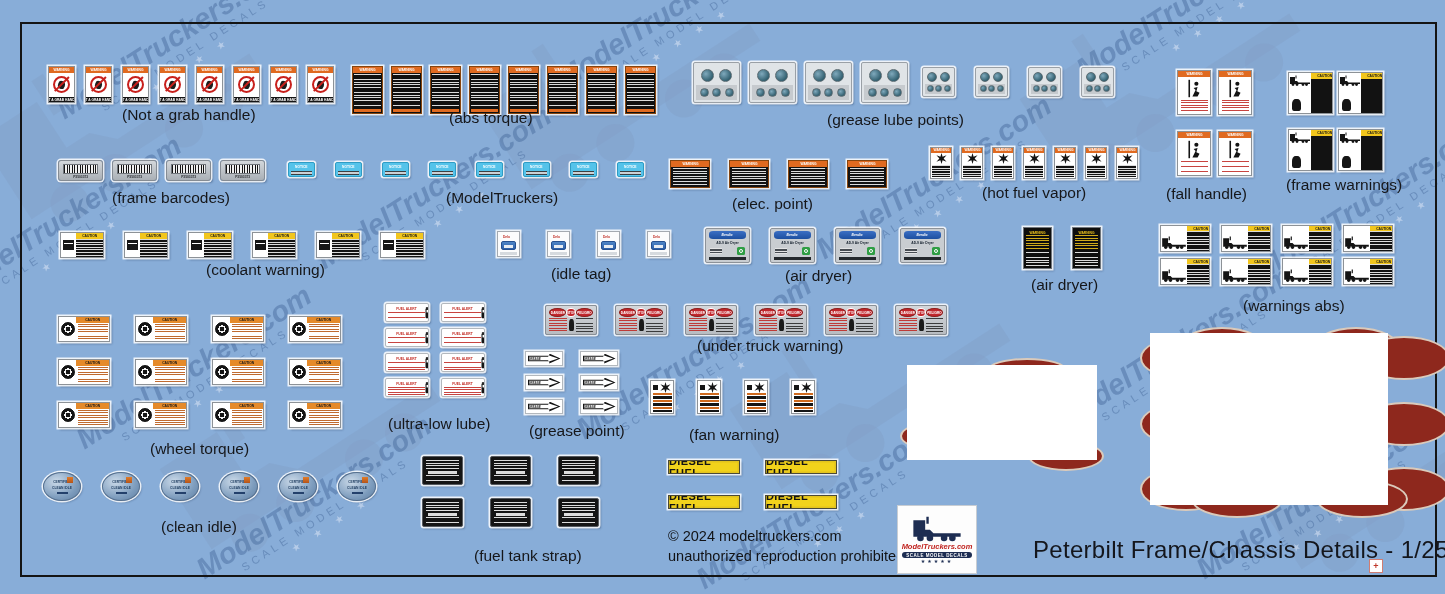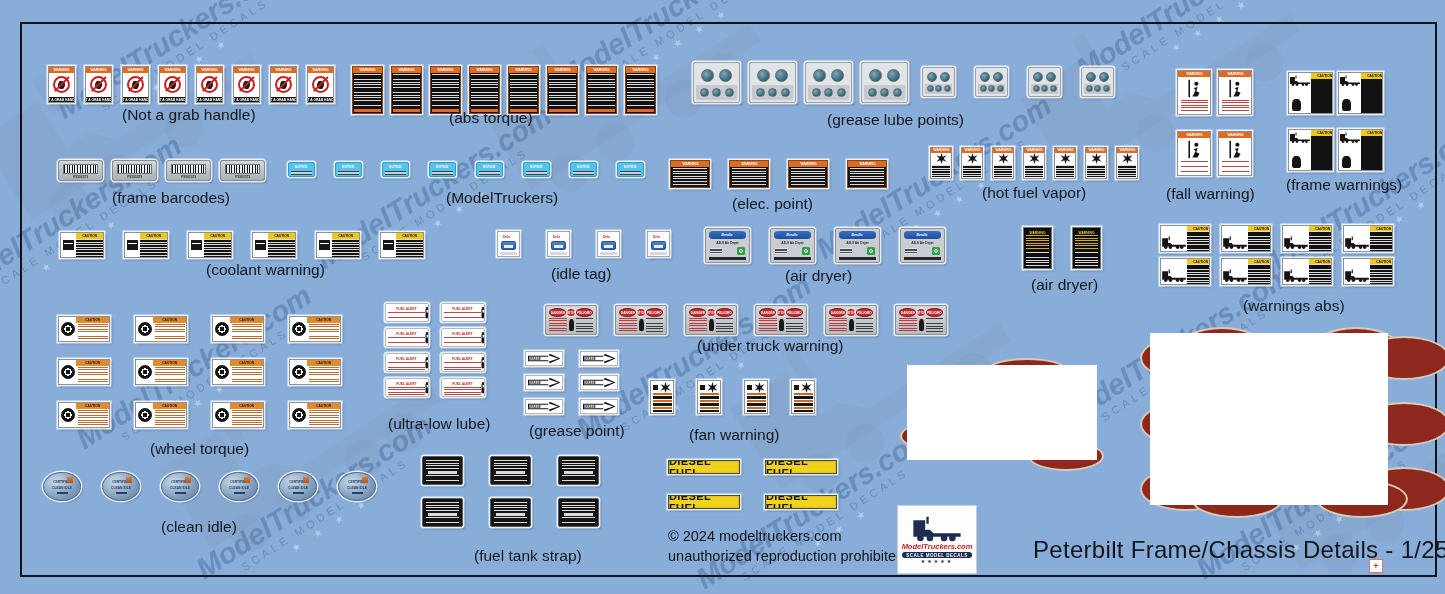--- a/index.html
+++ b/index.html
@@ -582,21 +582,21 @@
       <span class="fig">
           <svg class="fallfig" viewBox="0 0 20 24">
             <path fill="currentColor" d="M3 1h2v22H3Z"></path>
             <circle fill="currentColor" cx="13" cy="6" r="2.6"></circle>
             <path fill="currentColor" d="M8 22l4-8-2.5-2.5 5-1.5-1.5 5.5 4 2-2.5 4.5Z"></path>
           </svg>
         </span>
       <span class="txt ml-r"></span>
     </div>
     </div>
-  <div class="caption" style="left:1166px;top:185px">(fall warning)</div>
+  <div class="caption" style="left:1166px;top:185px">(fall handle)</div>
 
   <div class="group" style="left:1288px;top:72px;display:grid;grid-template-columns:repeat(2,45px);column-gap:5px;row-gap:15px">
     <div class="decal d-fw">
       <span class="fw-left">
         <svg class="tk" viewBox="0 0 44 22">
             <path fill="currentColor" d="M2 4h10v8h4l3 3h23v3H2ZM13 1h2v6h-2Z"></path>
             <circle fill="currentColor" cx="8" cy="19" r="2.8"></circle>
             <circle fill="currentColor" cx="16" cy="19" r="2.8"></circle>
             <circle fill="currentColor" cx="28" cy="19" r="2.8"></circle>
             <circle fill="currentColor" cx="35" cy="19" r="2.8"></circle>

